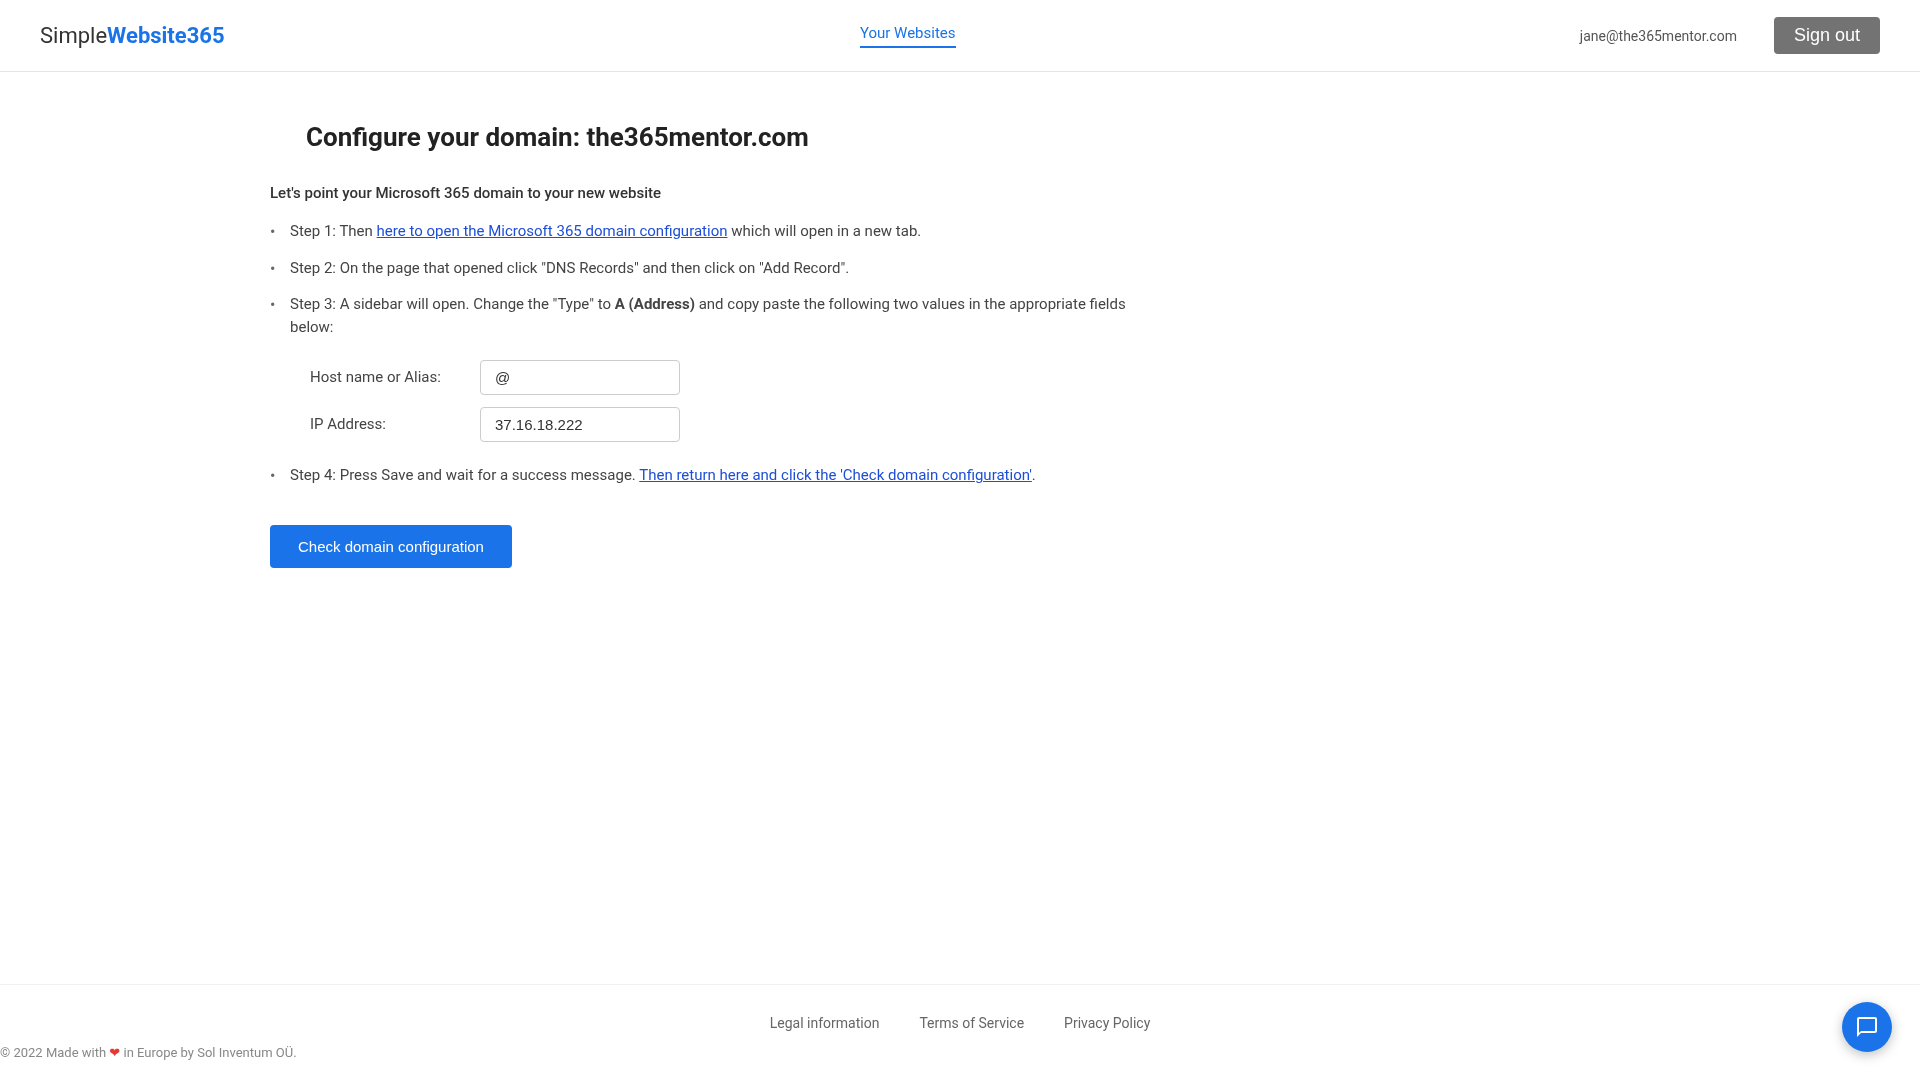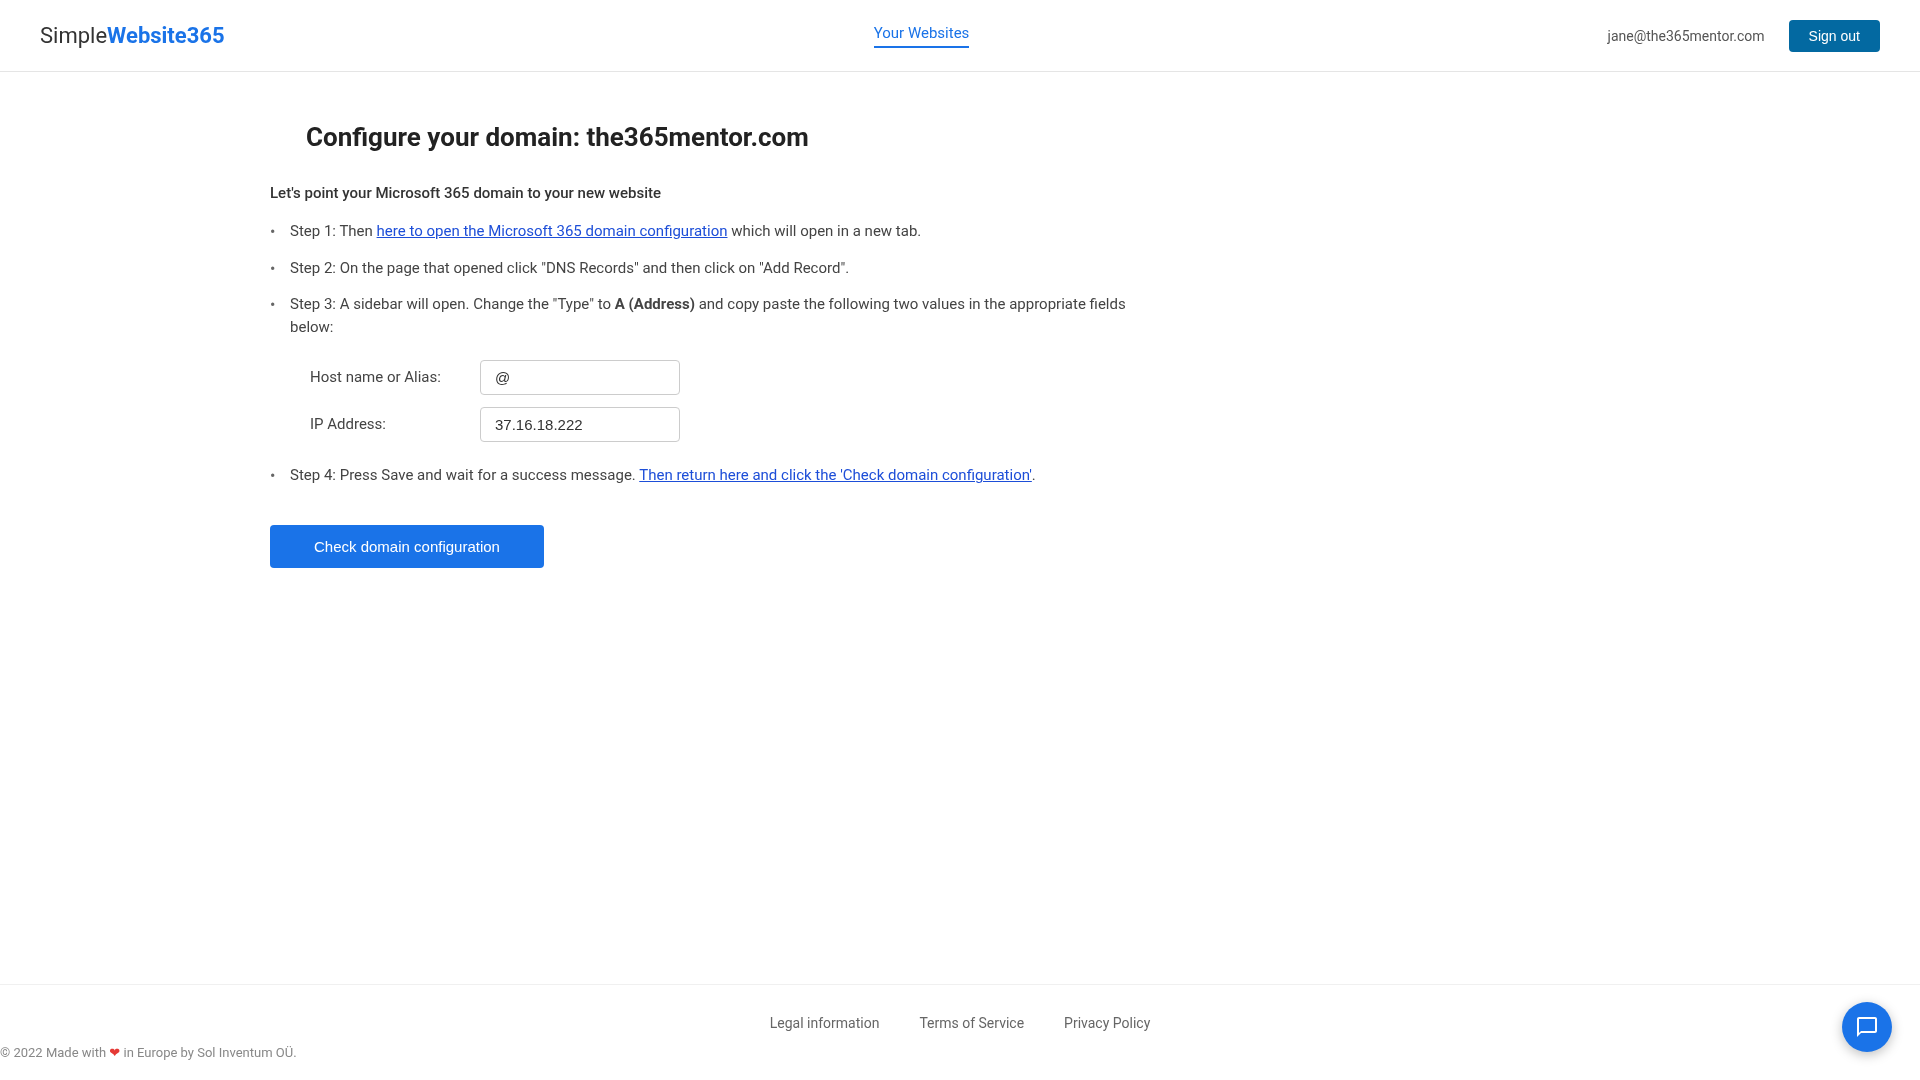--- a/index.html
+++ b/index.html
@@ -33,29 +33,29 @@
       color: #333;
       text-decoration: none;
       padding-bottom: 4px;
       border-bottom: 2px solid transparent;
       cursor: pointer;
     }
     .nav-item.active {
       border-bottom: 2px solid #1a73e8;
       color: #1a73e8;
     }
-    .header-right { display: flex; align-items: center; gap: 24px; }
+    .header-right { display: flex; align-items: center; gap: 37px; }
     .user-email { font-size: 14px; color: #555; }
     .sign-out-btn {
-      background: #0369a1;
+      background: #737373;
       color: #fff;
       border: none;
       border-radius: 4px;
       padding: 8px 20px;
-      font-size: 14px;
+      font-size: 18px;
       cursor: pointer;
       font-weight: 500;
     }
 
     
     .main {
       flex: 1;
       padding: 50px 40px 60px 270px;
       max-width: 1200px;
     }
@@ -112,21 +112,21 @@
       outline: none;
       background: #fff;
     }
 
     .step4-link { color: #1a73e8; text-decoration: none; }
     .check-btn {
       background: #1a73e8;
       color: #fff;
       border: none;
       border-radius: 4px;
-      padding: 13px 44px;
+      padding: 13px 28px;
       font-size: 15px;
       cursor: pointer;
       font-weight: 500;
       margin-top: 24px;
       display: inline-block;
     }
 
     
     .footer {
       padding: 30px 0 20px;

